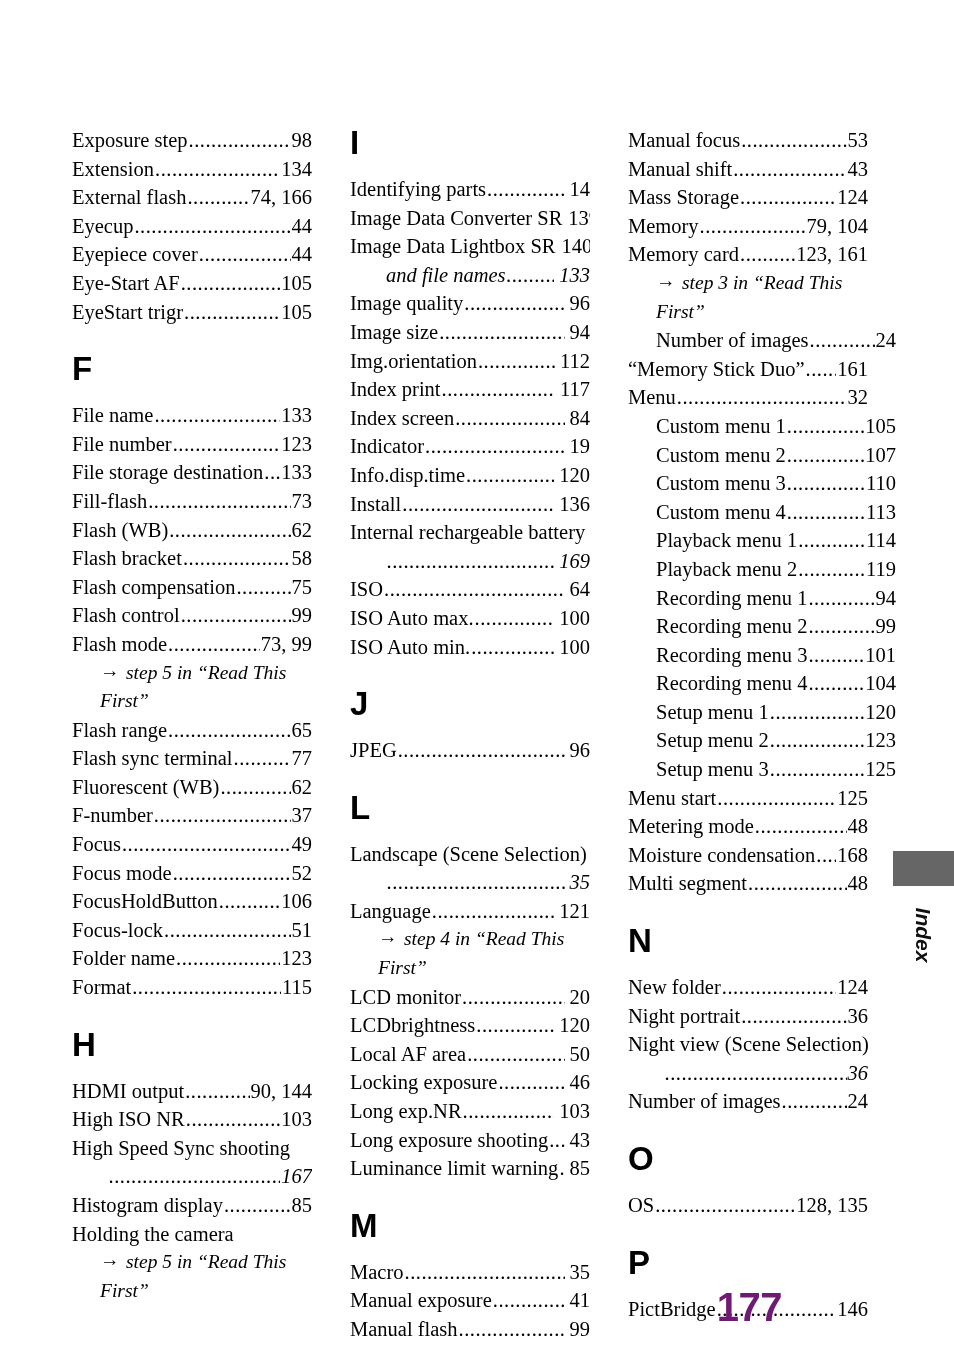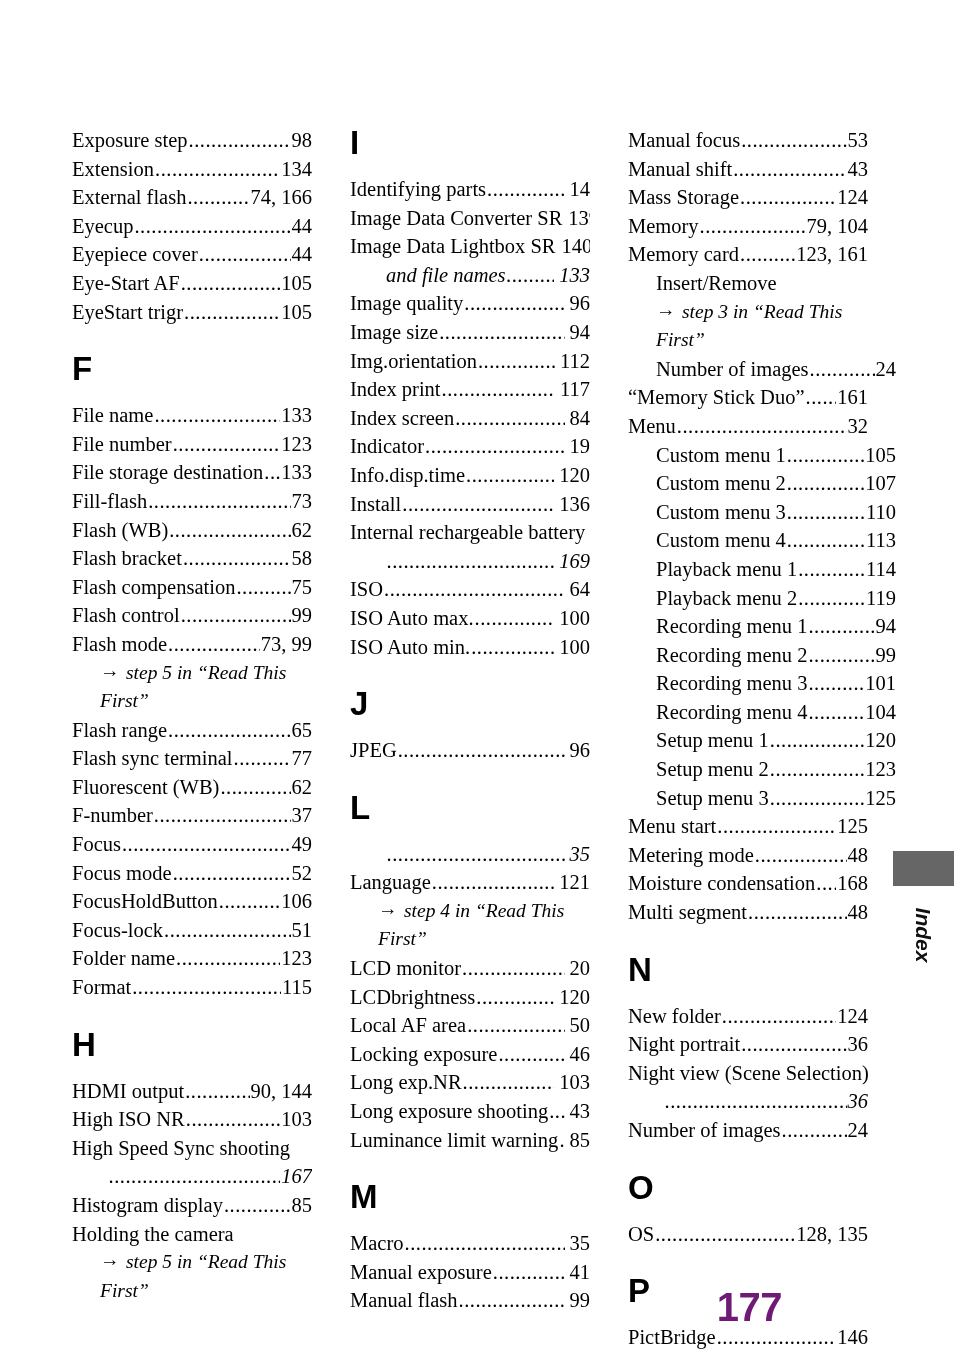--- a/index.html
+++ b/index.html
@@ -433,20 +433,21 @@
           <span class="pg">100</span>
         </div>
         <div class="letter">J</div>
         <div class="entry sp">
           <span class="term">JPEG</span>
           <span class="leader">........................................................................................................................................................................................................</span>
           <span class="pg">96</span>
         </div>
         <div class="letter">L</div>
         <div class="entry-wrap sp">
+          <div class="l1">Landscape (Scene Selection)</div>
           <div class="l2">
             <span class="term2"></span>
             <span class="leader">........................................................................................................................................................................................................</span>
             <span class="pg">35</span>
           </div>
         </div>
         <div class="entry sp">
           <span class="term">Language</span>
           <span class="leader">........................................................................................................................................................................................................</span>
           <span class="pg">121</span>
@@ -523,21 +524,20 @@
         <div class="entry">
           <span class="term">Memory </span>
           <span class="leader">........................................................................................................................................................................................................</span>
           <span class="pg">79, 104</span>
         </div>
         <div class="entry">
           <span class="term">Memory card </span>
           <span class="leader">........................................................................................................................................................................................................</span>
           <span class="pg">123, 161</span>
         </div>
-        <div class="entry sub">Insert/Remove</div>
         <div class="sub">
           <div class="xref"><span class="arrow">→</span><span class="xtext">step 3 in “Read This</span><span class="cont">First”</span></div>
         </div>
         <div class="entry sub">
           <span class="term">Number of images </span>
           <span class="leader">........................................................................................................................................................................................................</span>
           <span class="pg">24</span>
         </div>
         <div class="entry">
           <span class="term">“Memory Stick Duo”</span>

